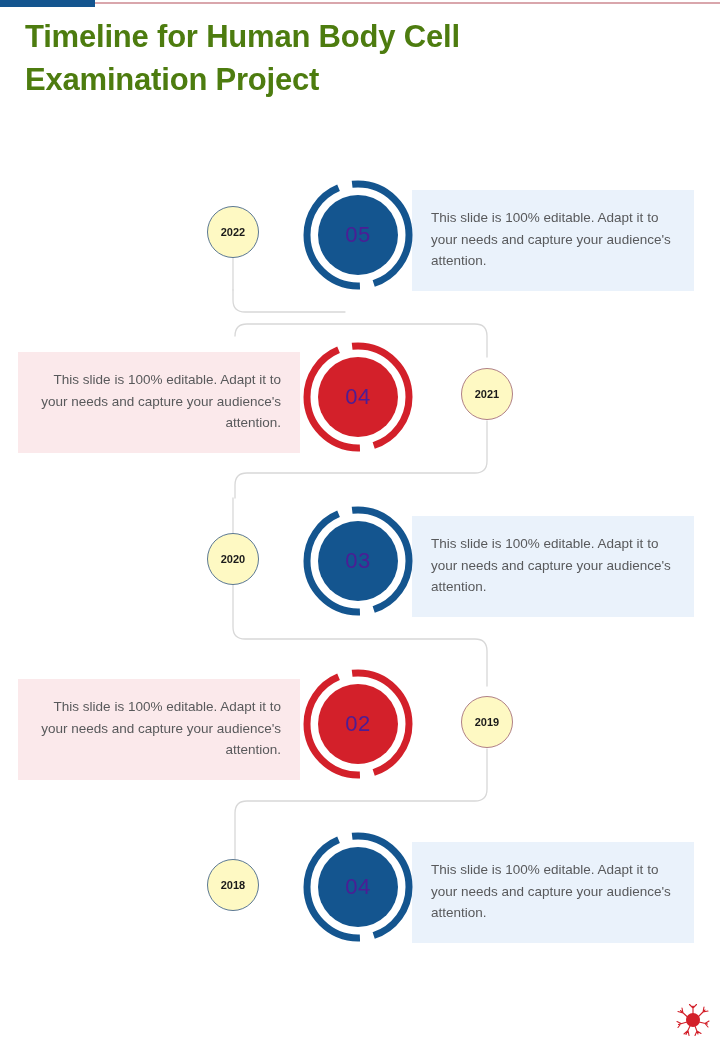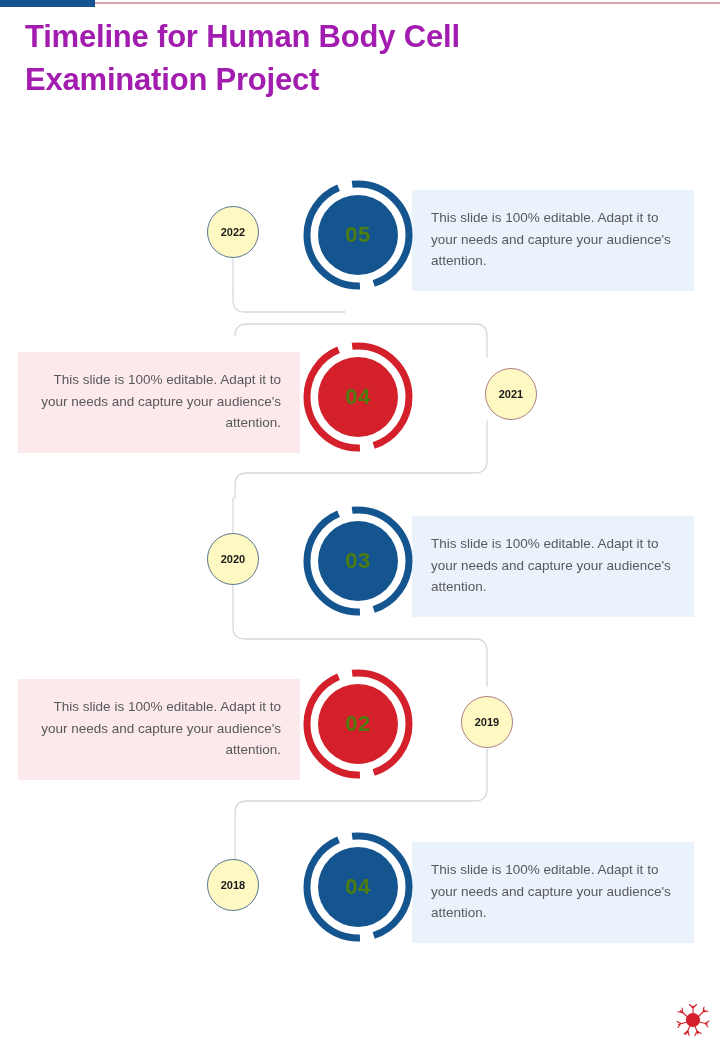--- a/index.html
+++ b/index.html
@@ -39,21 +39,21 @@
 
   
   .title {
     position: absolute;
     left: 25px;
     top: 16px;
     width: 620px;
     font-size: 31px;
     line-height: 1.38;
     font-weight: bold;
-    color: #a21caf;
+    color: #4d7c0f;
     letter-spacing: -0.2px;
     font-family: "Liberation Sans", sans-serif;
   }
   .connector-svg {
     position: absolute;
     left: 0;
     top: 0;
   }
 
   
@@ -90,22 +90,22 @@
   .node .num {
     position: absolute;
     left: 0;
     top: 0;
     width: 110px;
     height: 110px;
     display: flex;
     align-items: center;
     justify-content: center;
     font-size: 22px;
-    font-weight: bold;
-    color: #4d7c0f;
+    font-weight: normal;
+    color: #4c1d95;
     letter-spacing: 0.5px;
   }
   .node.blue .core { background: #14558F; }
   .node.red  .core { background: #D3202A; }
 
   
   .year {
     position: absolute;
     width: 52px;
     height: 52px;
@@ -201,21 +201,21 @@
         <circle cx="55" cy="55" r="51" fill="none" stroke="#14558F" stroke-width="7" stroke-dasharray="142 14" stroke-dashoffset="78"></circle>
       </svg>
       <div class="core"></div>
       <div class="num">05</div>
     </div>
   </div>
 
   <div class="row" style="top:338px;">
     <div class="desc left" style="top:14px;">This slide is 100% editable. Adapt it to your needs and capture your audience's attention.</div>
 
-    <div class="year red" style="left:485px; top:30px;">2021</div>
+    <div class="year red" style="left:461px; top:30px;">2021</div>
 
     <div class="node red">
       <svg class="ring" viewBox="0 0 110 110">
         <circle cx="55" cy="55" r="51" fill="none" stroke="#D3202A" stroke-width="7" stroke-dasharray="142 14" stroke-dashoffset="78"></circle>
       </svg>
       <div class="core"></div>
       <div class="num">04</div>
     </div>
   </div>
 

